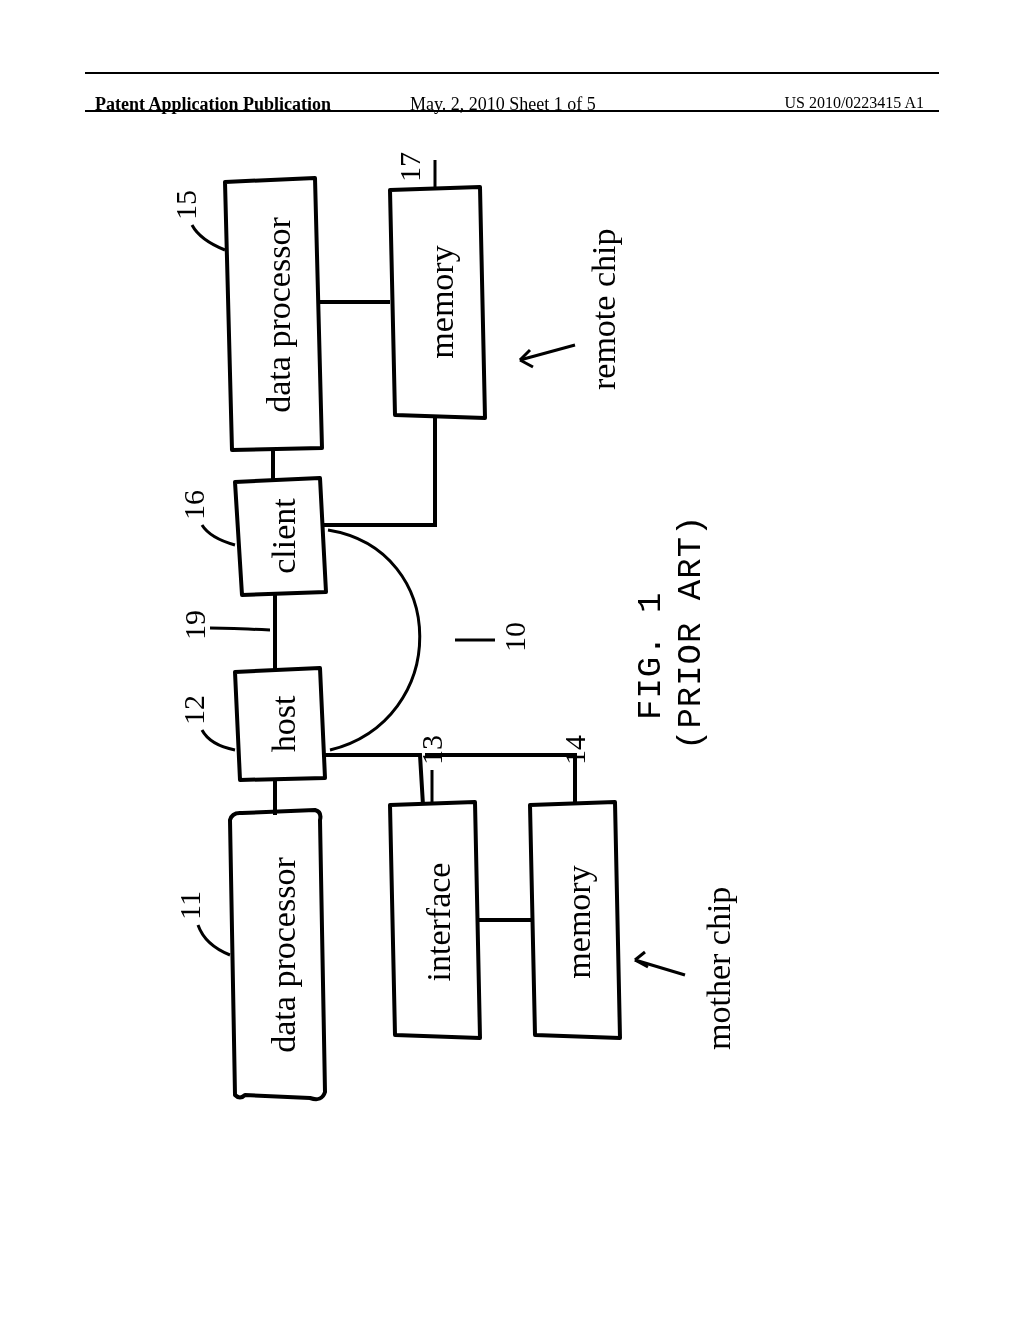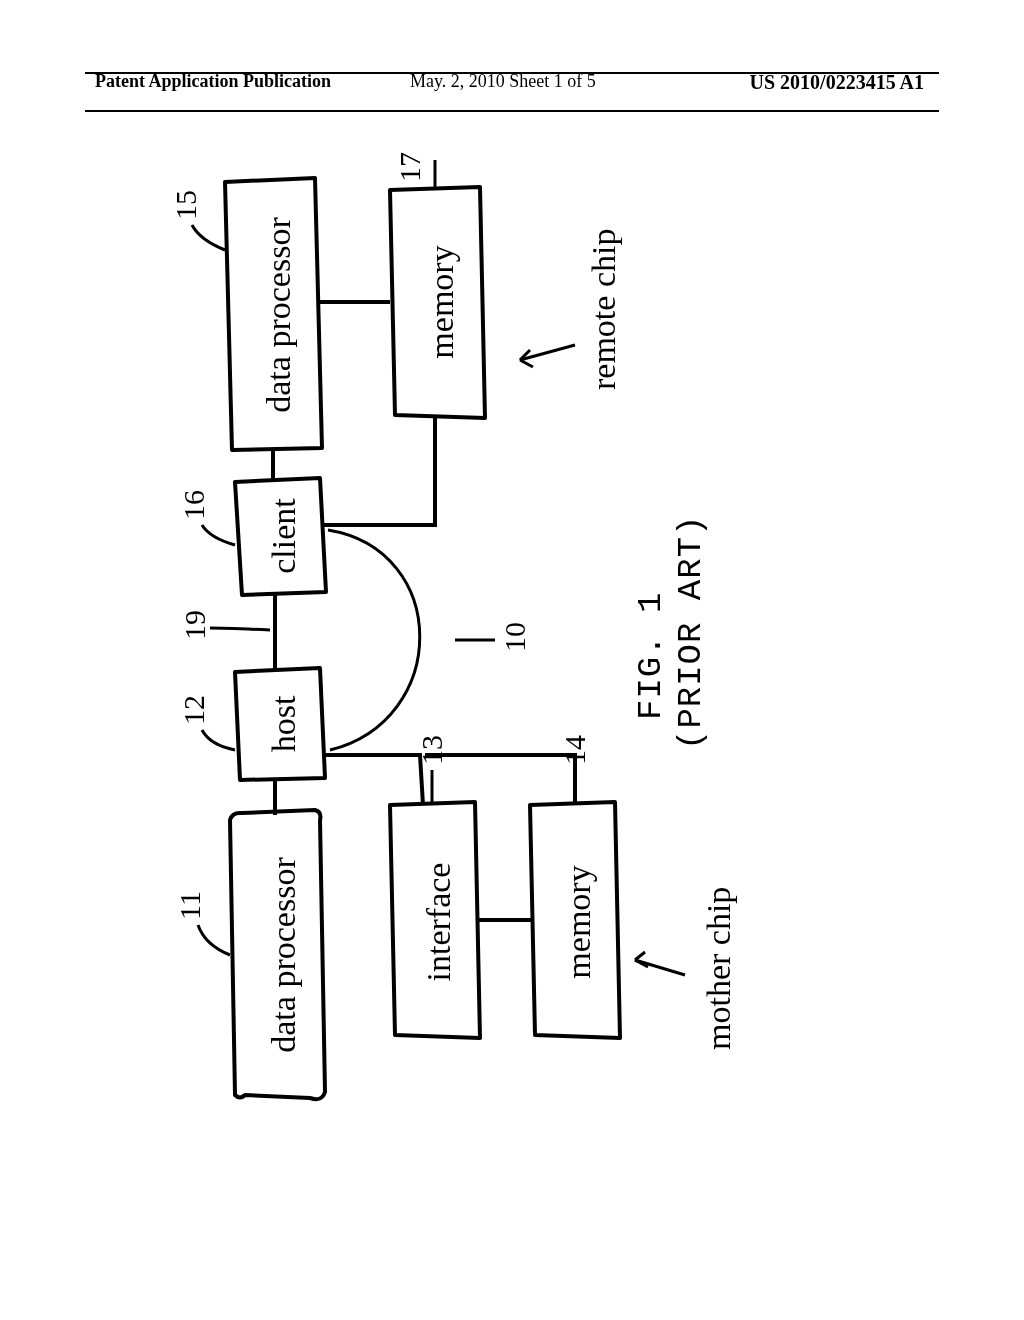--- a/index.html
+++ b/index.html
@@ -11,41 +11,41 @@
     font-family: "Times New Roman", Times, serif;
     color: #000;
   }
   .page {
     position: relative;
     width: 1024px;
     height: 1320px;
   }
   .header {
     position: absolute;
-    top: 71px;
+    top: 94px;
     left: 0;
     width: 1024px;
     height: 30px;
   }
   .header-left {
     position: absolute;
     left: 95px;
     font-weight: bold;
     font-size: 18px;
   }
   .header-center {
     position: absolute;
     left: 410px;
     font-size: 18px;
   }
   .header-right {
     position: absolute;
     right: 100px;
-    font-weight: bold;
-    font-size: 20px;
+    font-weight: normal;
+    font-size: 16px;
   }
   .hr-top {
     position: absolute;
     top: 72px;
     left: 85px;
     width: 854px;
     border-top: 2px solid #000;
   }
   .hr-bot {
     position: absolute;

